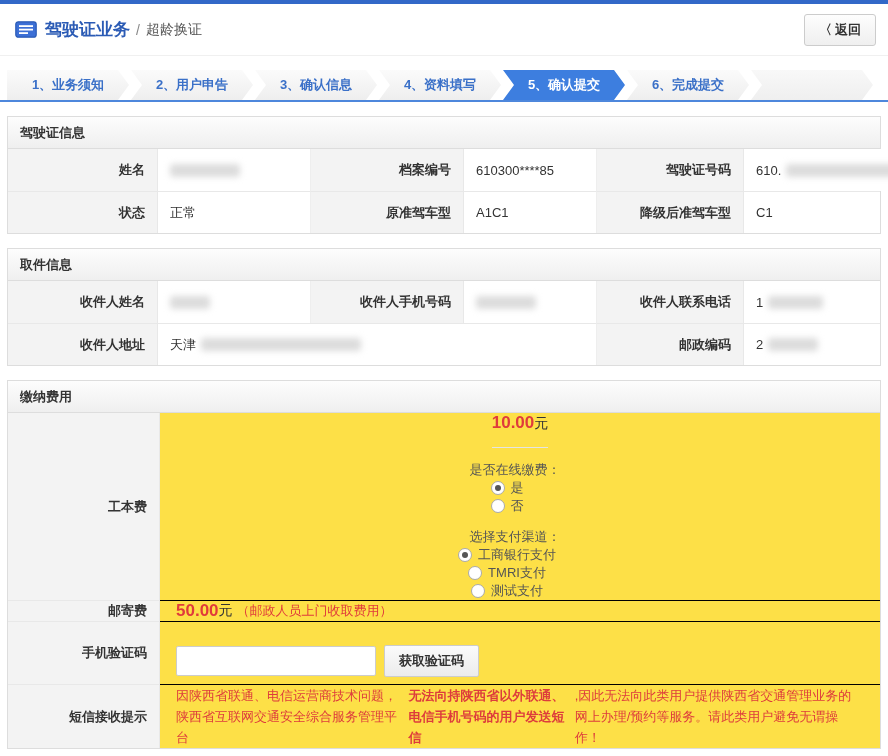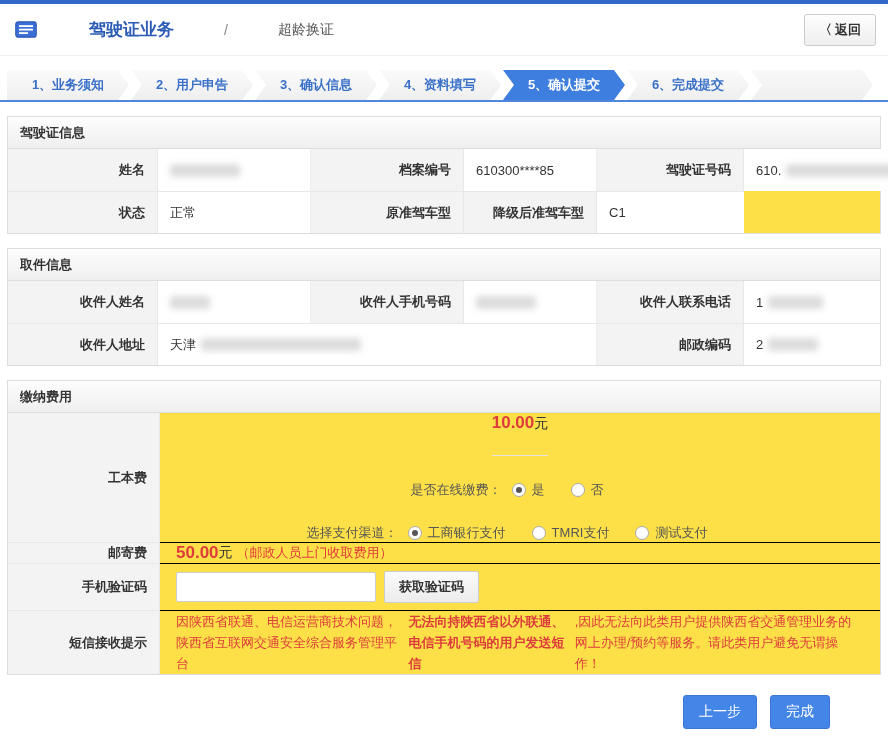--- a/index.html
+++ b/index.html
@@ -4,21 +4,21 @@
 <style>
   * { margin:0; padding:0; box-sizing:border-box; }
   html,body { width:888px; }
   body {
     font-family:"Liberation Sans","DejaVu Sans",sans-serif;
     font-size:13px; color:#333; background:#fff; position:relative; height:756px; overflow:hidden;
   }
   .topbar { height:4px; background:#3268c8; }
 
   
-  .page-header { height:52px; display:flex; align-items:center; padding:0 12px 0 15px; border-bottom:1px solid #f0f0f0;gap:44px; }
+  .page-header { height:52px; display:flex; align-items:center; padding:0 12px 0 15px; border-bottom:1px solid #f0f0f0; }
   .hdr-icon { width:22px; height:17px; margin-right:8px; flex:0 0 auto; }
   .hdr-title { color:#2b5bb5; font-size:17px; font-weight:bold; }
   .hdr-sep { color:#888; font-size:14px; margin:0 6px; }
   .hdr-sub { color:#555; font-size:14px; }
   .back-btn {
     margin-left:auto; padding:6px 14px; font-size:13px; font-weight:bold; color:#333;
     background:linear-gradient(#fdfdfd,#efefef); border:1px solid #ccc; border-radius:3px; cursor:pointer;
   }
   .back-chevron { font-weight:bold; margin-right:3px; }
   .back-chevron::before { content:"〈"; }
@@ -59,22 +59,22 @@
   .fees-grid { display:grid; grid-template-columns:152px 1fr; }
   .fees-grid .flbl { background:#f3f3f3; border-right:1px solid #e8e8e8; border-top:1px solid #e8e8e8;
     display:flex; align-items:center; justify-content:flex-end; padding-right:12px; font-weight:bold; }
   .fees-grid .fval { border-top:1px solid #000000; padding:0 16px; display:flex; align-items:center; }
   .fees-grid .frow1 { border-top:none; }
   .fee-amount { color:#e03b3b; font-size:17px; font-weight:bold; }
   .fee-unit { color:#333; font-size:14px; }
   .fee-note { color:#e03b3b; font-size:13px; margin-left:4px; }
 
   .gongben-val { flex-direction:column; align-items:stretch; justify-content:flex-start; padding:14px 16px 12px 16px; }
-  .gb-amount-line { padding-bottom:22px; border-bottom:1px solid #e4e4e4; }
-  .radio-line { display:flex; align-items:center; margin-top:25px; color:#555; }
+  .gb-amount-line { padding-bottom:14px; border-bottom:1px solid #e4e4e4; }
+  .radio-line { display:flex; align-items:center; margin-top:13px; color:#555;flex-direction:column; }
   .radio-line .q { color:#555; margin-right:10px; }
   .radio { display:inline-flex; align-items:center; margin-right:26px; cursor:pointer; color:#555; }
   .rb { width:14px; height:14px; border:1px solid #aaa; border-radius:50%; background:#fff; margin-right:6px; position:relative; flex:0 0 auto; }
   .rb.on::after { content:""; position:absolute; left:3px; top:3px; width:6px; height:6px; border-radius:50%; background:#555; }
 
   .captcha-input { width:200px; height:30px; border:1px solid #ccc; border-radius:2px; margin-right:8px; padding:0 8px; font-size:13px; }
   .captcha-btn { height:32px; padding:0 14px; font-size:13px; font-weight:bold; color:#333;
     background:linear-gradient(#fbfbfb,#ececec); border:1px solid #ccc; border-radius:2px; cursor:pointer; }
 
   .notice-cell { padding:10px 20px 10px 16px; color:#dd3c3c; line-height:21px; display:block; }
@@ -138,20 +138,21 @@
     <div class="cell lbl">驾驶证号码</div>
     <div class="cell val last">
         <span>610.</span>
         <span class="redact w120"></span>
       </div>
   </div>
   <div class="grid6">
     <div class="cell lbl">状态</div>
     <div class="cell val">正常</div>
     <div class="cell lbl">原准驾车型</div>
+    <div class="cell val">A1C1</div>
     <div class="cell lbl">降级后准驾车型</div>
     <div class="cell val last">C1</div>
   </div>
 </div>
 
 <div class="section">
   <div class="section-title">取件信息</div>
   <div class="grid6 row1">
     <div class="cell lbl">收件人姓名</div>
     <div class="cell val">
@@ -219,21 +220,21 @@
     </div>
 
     <div class="flbl">邮寄费</div>
     <div class="fval">
       <span class="fee-amount">50.00</span>
         <span class="fee-unit">元</span>
       <span class="fee-note">（邮政人员上门收取费用）</span>
     </div>
 
     <div class="flbl">手机验证码</div>
-    <div class="fval" style="padding-top:7px;padding-bottom:7px;">
+    <div class="fval" style="padding-top:23px;padding-bottom:7px;">
       <input class="captcha-input" type="text" value="" style="">
       <button class="captcha-btn">获取验证码</button>
     </div>
 
     <div class="flbl">短信接收提示</div>
     <div class="fval notice-cell">
       <span>因陕西省联通、电信运营商技术问题，陕西省互联网交通安全综合服务管理平台</span>
         <b>无法向持陕西省以外联通、电信手机号码的用户发送短信</b>
         <span>,因此无法向此类用户提供陕西省交通管理业务的网上办理/预约等服务。请此类用户避免无谓操作！</span>
     </div>

